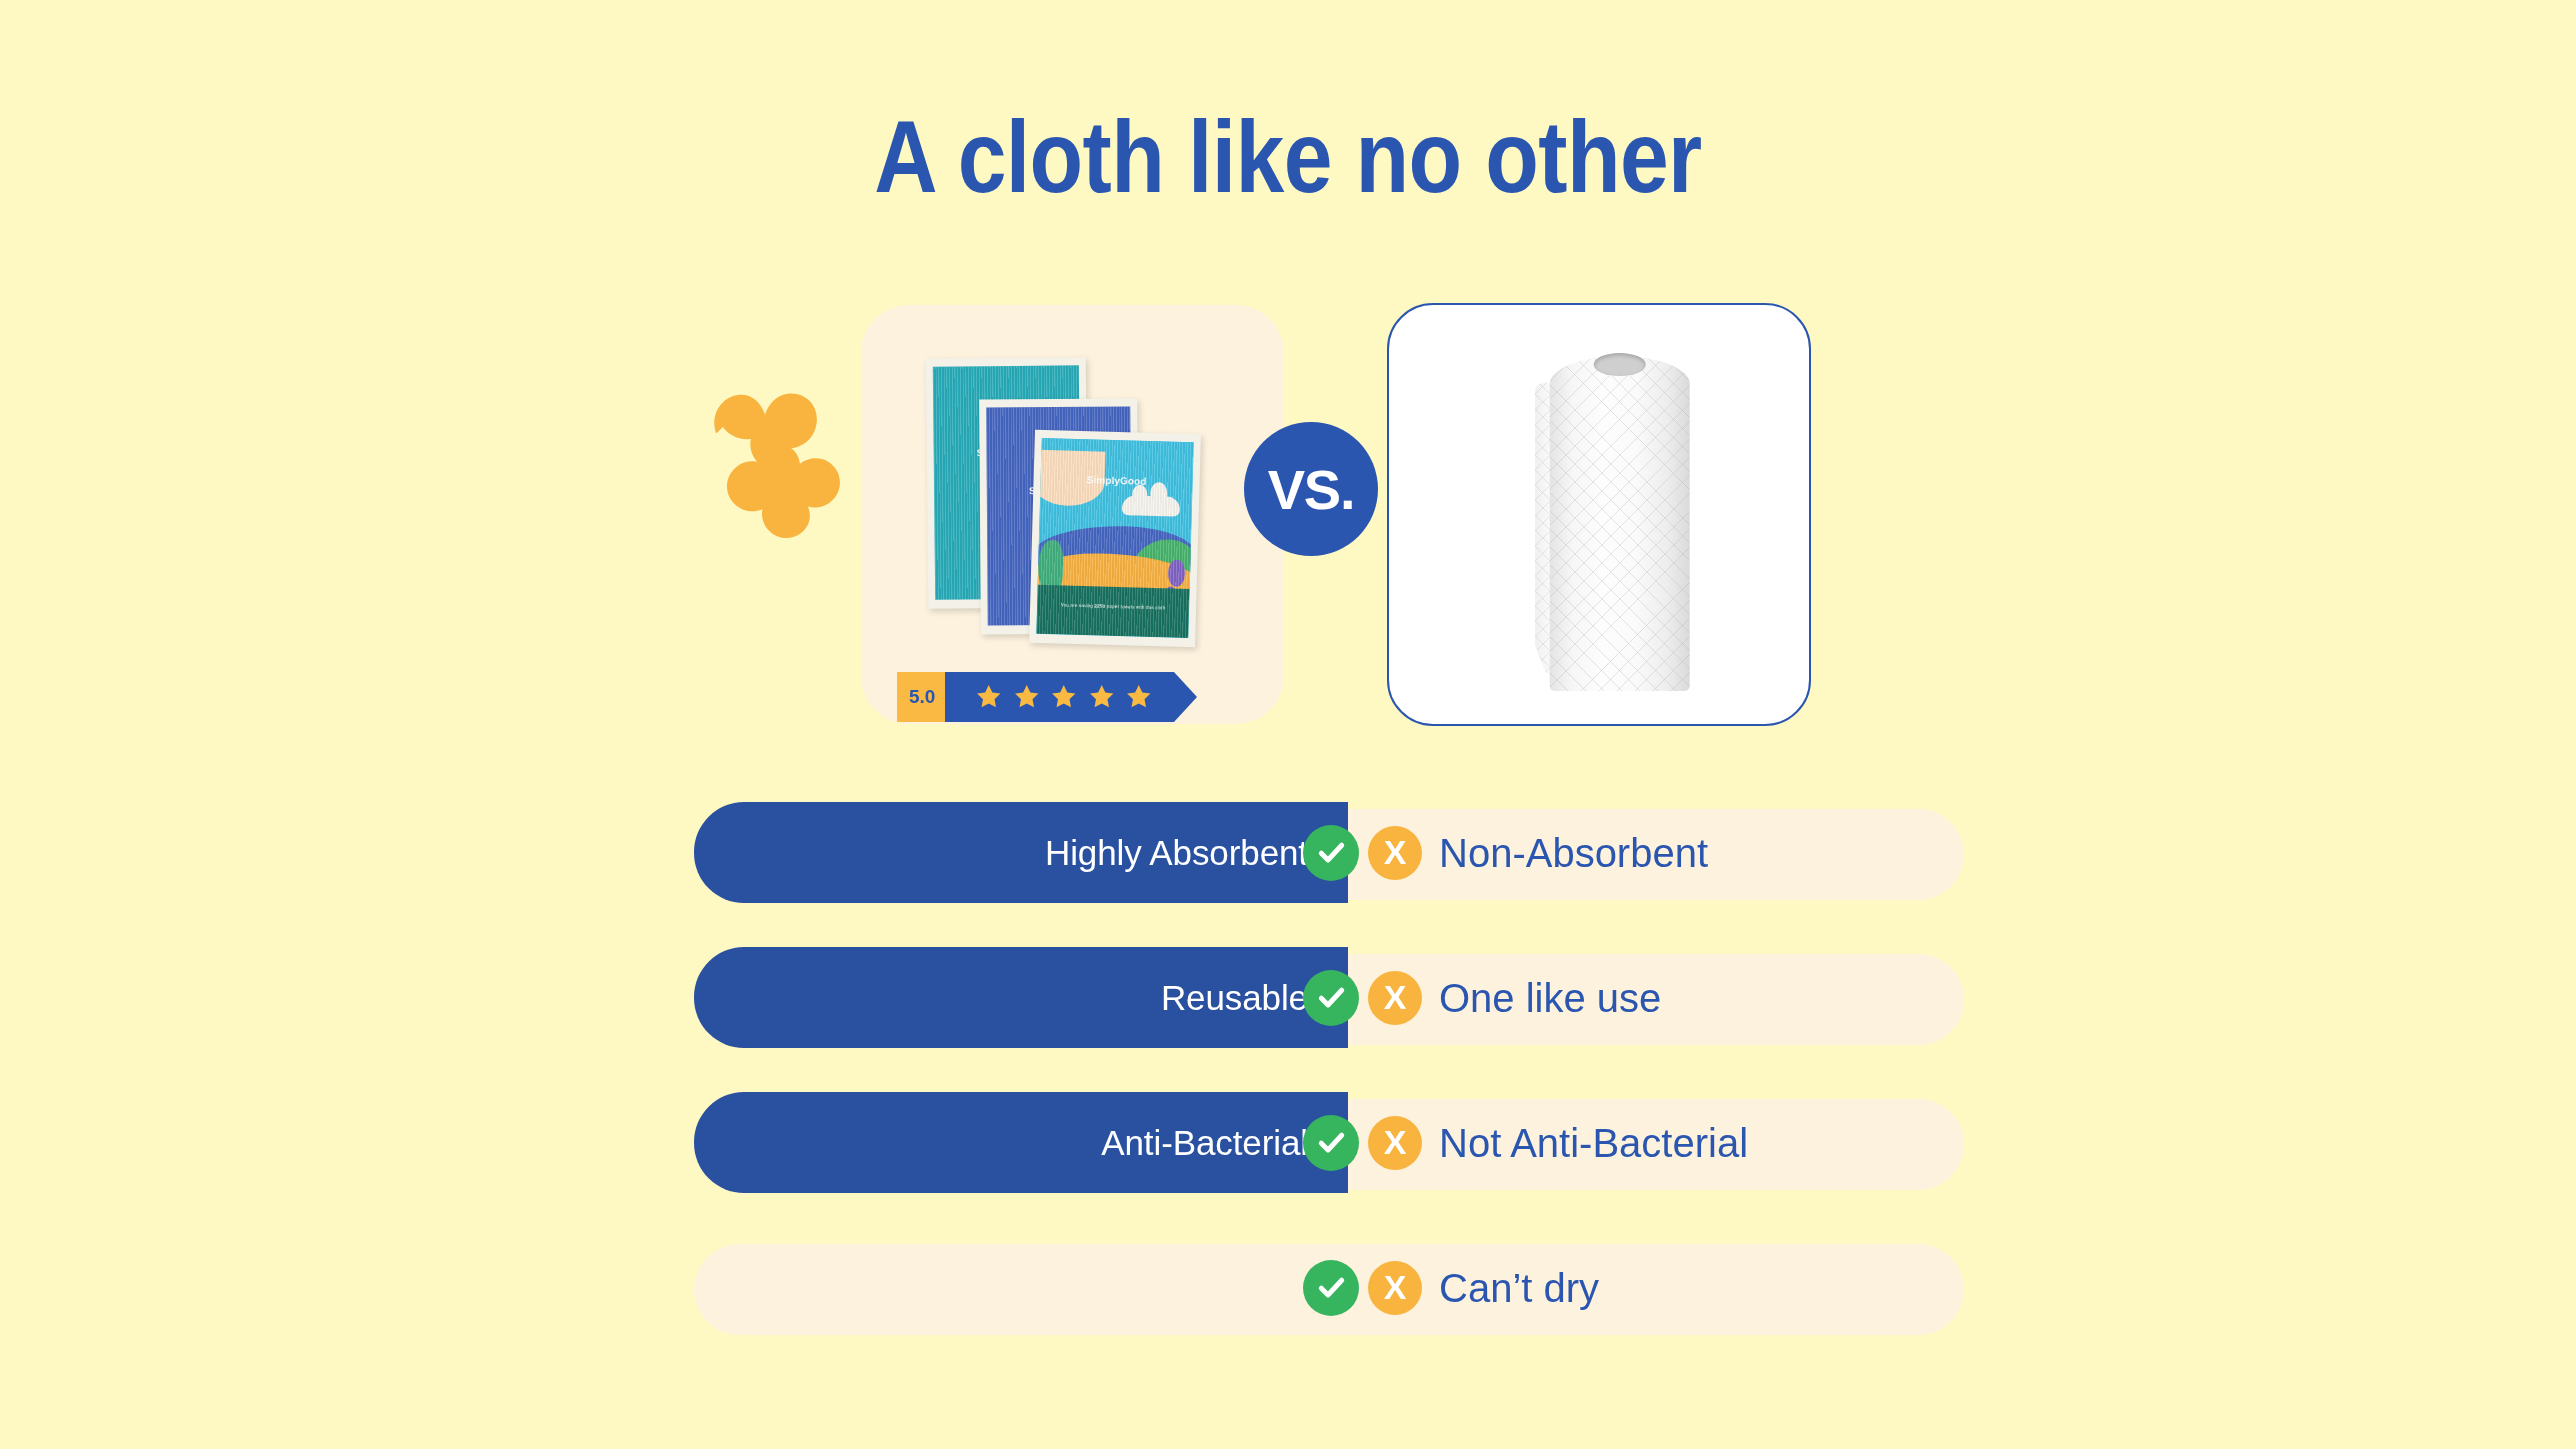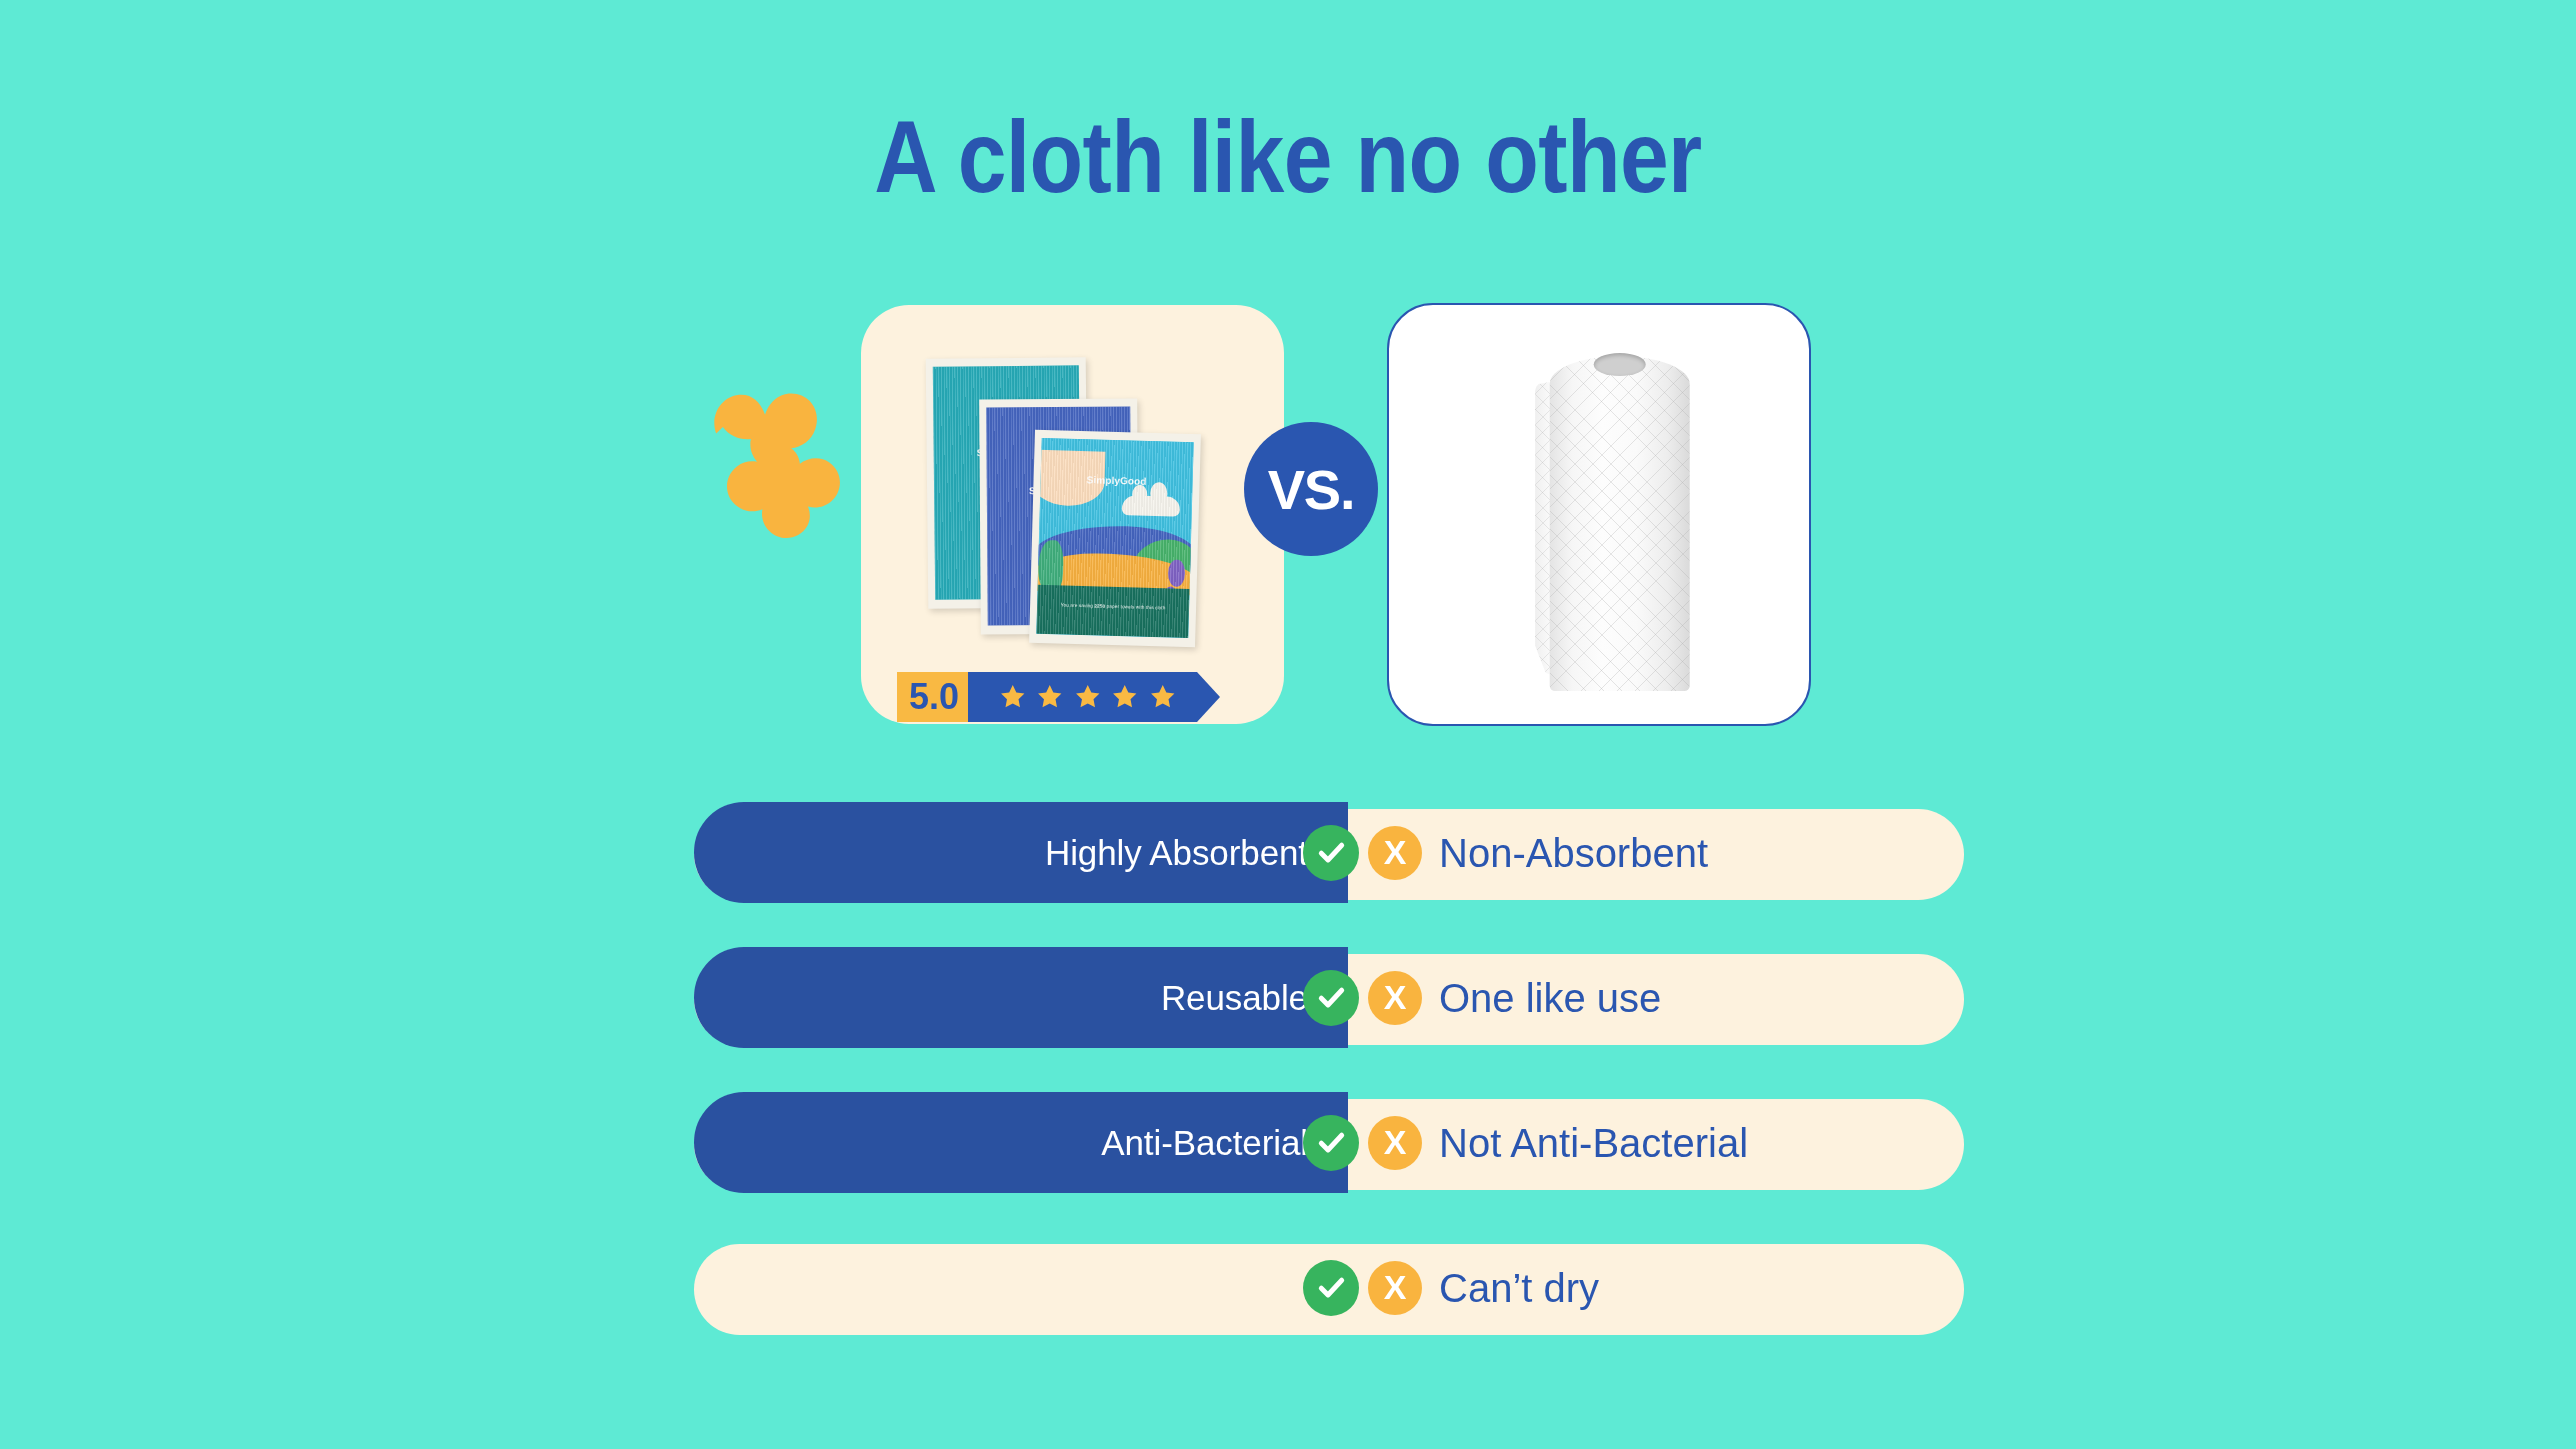--- a/index.html
+++ b/index.html
@@ -9,21 +9,21 @@
     height: 1449px;
     background: #ffffff;
     font-family: "Liberation Sans", sans-serif;
     overflow: hidden;
   }
 
   .page {
     position: relative;
     width: 2576px;
     height: 1449px;
-    background: #5eead4;
+    background: #fef9c3;
   }
 
   
   .title {
     position: absolute;
     top: 99px;
     left: 0;
     width: 2576px;
     text-align: center;
     font-size: 102px;
@@ -159,21 +159,21 @@
     top: 384px;
     height: 50px;
     display: flex;
     align-items: stretch;
     z-index: 4;
   }
   .rating-score {
     position: relative;
     background: #F9B943;
     color: #2A56B0;
-    font-size: 36px;
+    font-size: 19px;
     font-weight: bold;
     display: flex;
     align-items: center;
     padding: 0 9.4px 0 12px;
     font-family: "Liberation Sans", sans-serif;
   }
   .rating-score::after {
     content: "";
     position: absolute;
     right: -20px; top: 0;

